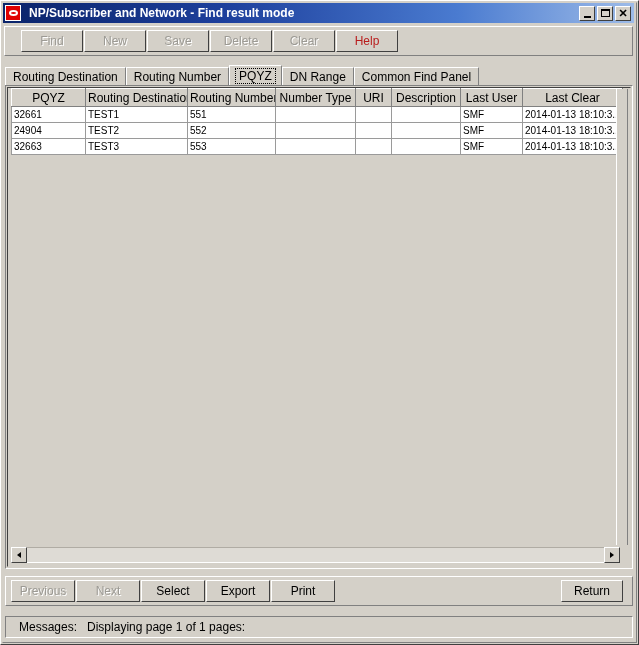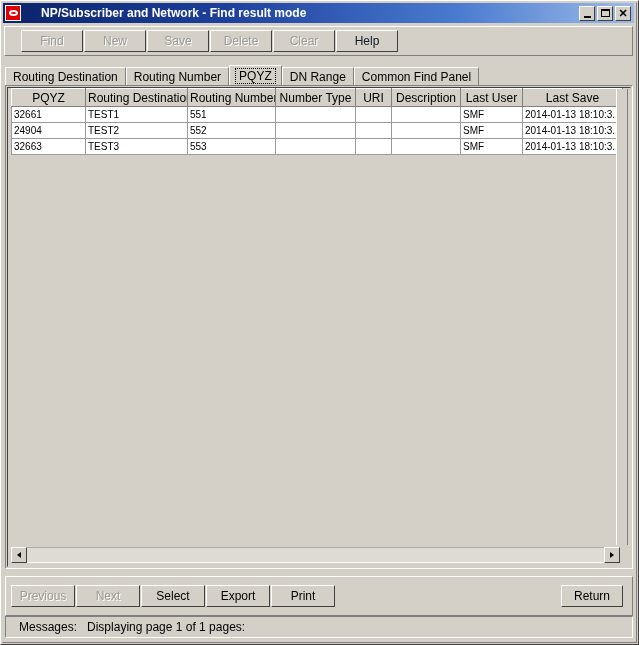--- a/index.html
+++ b/index.html
@@ -67,21 +67,21 @@
     width: 9px; height: 6px;
     border: 2px solid #ffffff;
     border-radius: 50%;
     box-sizing: border-box;
     background: #e00000;
   }
   .title-text {
     color: #ffffff;
     font-size: 12px;
     font-weight: bold;
-    margin-left: 20px;
+    margin-left: 8px;
     white-space: nowrap;
     letter-spacing: 0px;
   }
   .title-btns {
     margin-left: auto;
     margin-right: 3px;
     display: flex;
     gap: 2px;
   }
   .tbtn {
@@ -139,21 +139,21 @@
     width: 62px;
     box-sizing: border-box;
     background: #d4d0c8;
     border: 1px solid #ffffff;
     border-right-color: #404040;
     border-bottom-color: #404040;
     display: flex;
     align-items: center;
     justify-content: center;
     font-size: 12px;
-    color: #0f172a;
+    color: #b91c1c;
     margin-right: 1px;
     font-family: "Liberation Sans", sans-serif;
   }
   .tbar-btn.disabled {
     color: #9c9a94;
     text-shadow: 1px 1px 0 #ffffff;
   }
 
   
   .tabstrip {
@@ -315,21 +315,21 @@
     border-left: 1px solid #ffffff;
     border-right: 1px solid #808080;
     box-sizing: border-box;
   }
 
   
   .btnbar {
     position: absolute;
     left: 4px; top: 575px;
     width: 628px;
-    height: 40px;
+    height: 30px;
     box-sizing: border-box;
     border: 1px solid #ffffff;
     border-right-color: #808080;
     border-bottom-color: #808080;
     background: #d4d0c8;
     display: flex;
     align-items: center;
     padding-left: 5px;
   }
   .bb-btn {
@@ -446,21 +446,21 @@
           </colgroup>
           <thead>
             <tr>
               <th>PQYZ</th>
               <th>Routing Destination</th>
               <th>Routing Number</th>
               <th>Number Type</th>
               <th>URI</th>
               <th>Description</th>
               <th>Last User</th>
-              <th>Last Save</th>
+              <th>Last Clear</th>
             </tr>
           </thead>
           <tbody>
             <tr>
               <td>32661</td>
               <td>TEST1</td>
               <td>551</td>
               <td></td>
               <td></td>
               <td></td>

